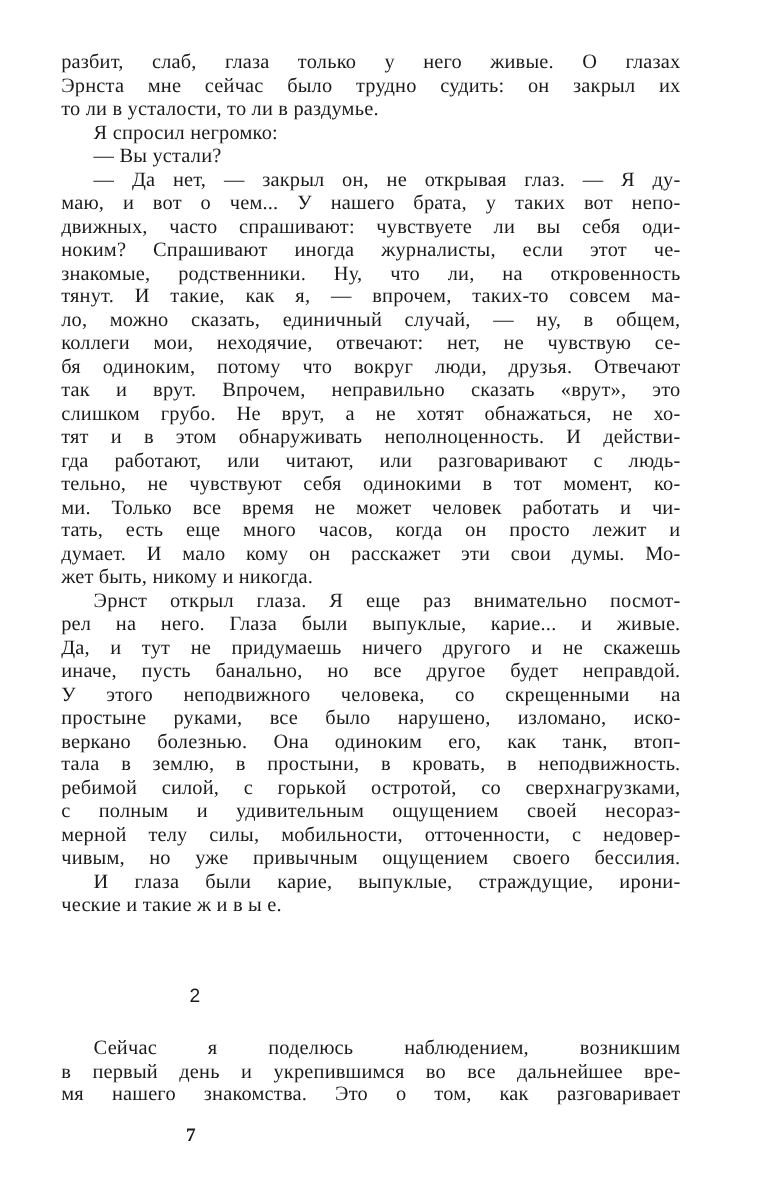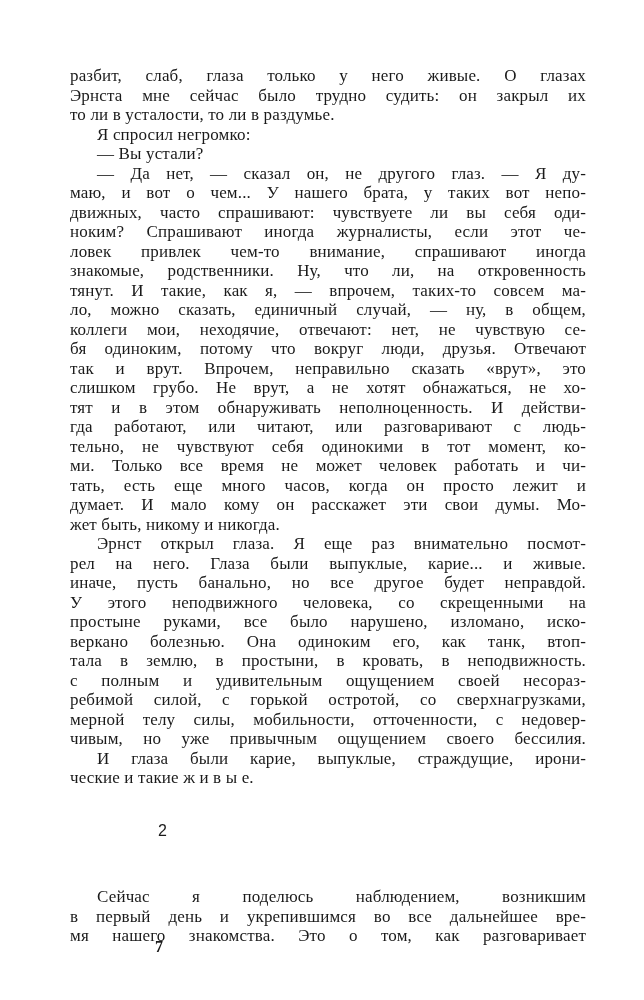--- a/index.html
+++ b/index.html
@@ -15,23 +15,22 @@
       color: #1a1a1a;
       font-family: "Liberation Serif", "DejaVu Serif", serif;
     }
     .page {
       position: absolute;
       left: 0; top: 0;
       width: 644px; height: 1000px;
     }
     .text-block {
       position: absolute;
-      left: 70px;
+      left: 51px;
       width: 516px;
-      margin-top: 24px;
     }
     .line {
       display: block;
       height: 19.5px;
       line-height: 19.5px;
       font-size: 17px;
       white-space: nowrap;
       text-align: justify;
       text-align-last: justify;
       letter-spacing: 0.15px;
@@ -63,48 +62,48 @@
 </head>
 <body>
 
 <div class="page">
   <div class="text-block" id="block1">
       <span class="line">разбит, слаб, глаза только у него живые. О глазах</span>
       <span class="line">Эрнста мне сейчас было трудно судить: он закрыл их</span>
       <span class="line last">то ли в усталости, то ли в раздумье.</span>
       <span class="line indent last">Я спросил негромко:</span>
       <span class="line indent last">— Вы устали?</span>
-      <span class="line indent">— Да нет, — сказал он, не другого глаз. — Я ду-</span>
+      <span class="line indent">— Да нет, — закрыл он, не открывая глаз. — Я ду-</span>
       <span class="line">маю, и вот о чем... У нашего брата, у таких вот непо-</span>
       <span class="line">движных, часто спрашивают: чувствуете ли вы себя оди-</span>
       <span class="line">ноким? Спрашивают иногда журналисты, если этот че-</span>
-      <span class="line">ловек привлек чем-то внимание, спрашивают иногда</span>
       <span class="line">знакомые, родственники. Ну, что ли, на откровенность</span>
       <span class="line">тянут. И такие, как я, — впрочем, таких-то совсем ма-</span>
       <span class="line">ло, можно сказать, единичный случай, — ну, в общем,</span>
       <span class="line">коллеги мои, неходячие, отвечают: нет, не чувствую се-</span>
       <span class="line">бя одиноким, потому что вокруг люди, друзья. Отвечают</span>
       <span class="line">так и врут. Впрочем, неправильно сказать «врут», это</span>
       <span class="line">слишком грубо. Не врут, а не хотят обнажаться, не хо-</span>
       <span class="line">тят и в этом обнаруживать неполноценность. И действи-</span>
       <span class="line">гда работают, или читают, или разговаривают с людь-</span>
       <span class="line">тельно, не чувствуют себя одинокими в тот момент, ко-</span>
       <span class="line">ми. Только все время не может человек работать и чи-</span>
       <span class="line">тать, есть еще много часов, когда он просто лежит и</span>
       <span class="line">думает. И мало кому он расскажет эти свои думы. Мо-</span>
       <span class="line last">жет быть, никому и никогда.</span>
       <span class="line indent">Эрнст открыл глаза. Я еще раз внимательно посмот-</span>
       <span class="line">рел на него. Глаза были выпуклые, карие... и живые.</span>
+      <span class="line">Да, и тут не придумаешь ничего другого и не скажешь</span>
       <span class="line">иначе, пусть банально, но все другое будет неправдой.</span>
       <span class="line">У этого неподвижного человека, со скрещенными на</span>
       <span class="line">простыне руками, все было нарушено, изломано, иско-</span>
       <span class="line">веркано болезнью. Она одиноким его, как танк, втоп-</span>
       <span class="line">тала в землю, в простыни, в кровать, в неподвижность.</span>
+      <span class="line">ребимой силой, с горькой остротой, со сверхнагрузками,</span>
       <span class="line">с полным и удивительным ощущением своей несораз-</span>
-      <span class="line">ребимой силой, с горькой остротой, со сверхнагрузками,</span>
       <span class="line">мерной телу силы, мобильности, отточенности, с недовер-</span>
       <span class="line">чивым, но уже привычным ощущением своего бессилия.</span>
       <span class="line indent">И глаза были карие, выпуклые, страждущие, ирони-</span>
       <span class="line last">ческие и такие ж и в ы е.</span>
     </div>
 
   <div class="section-number">2</div>
 
   <div class="text-block" id="block2">
       <span class="line indent">Сейчас я поделюсь наблюдением, возникшим</span>

